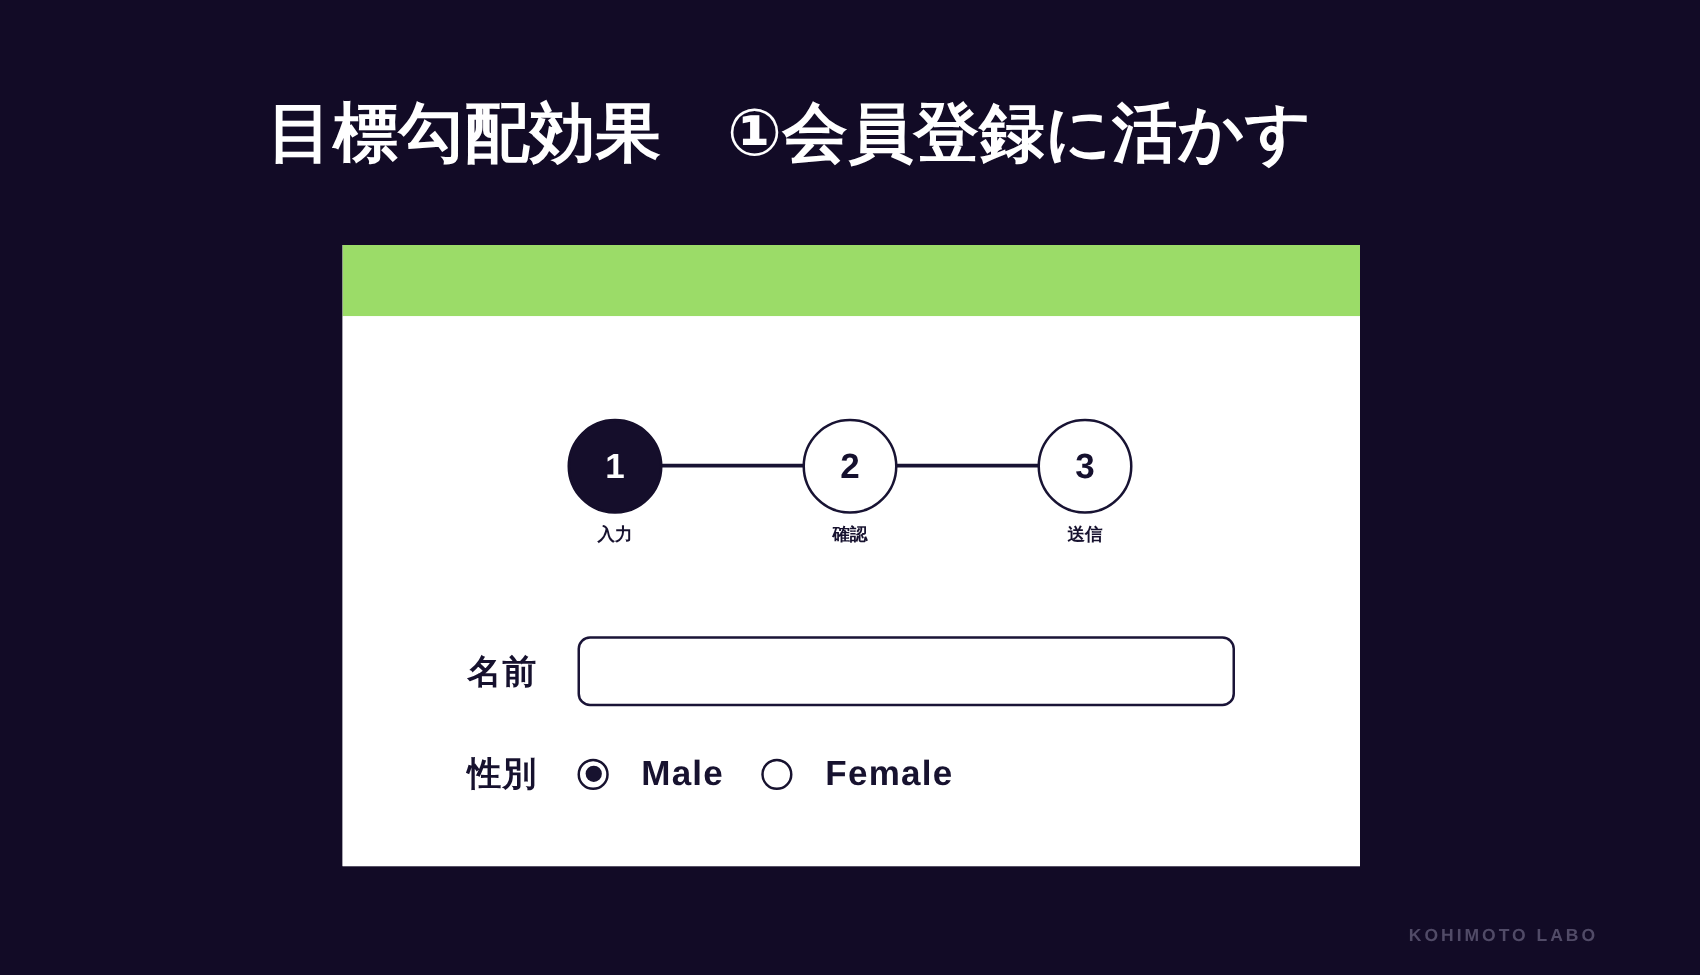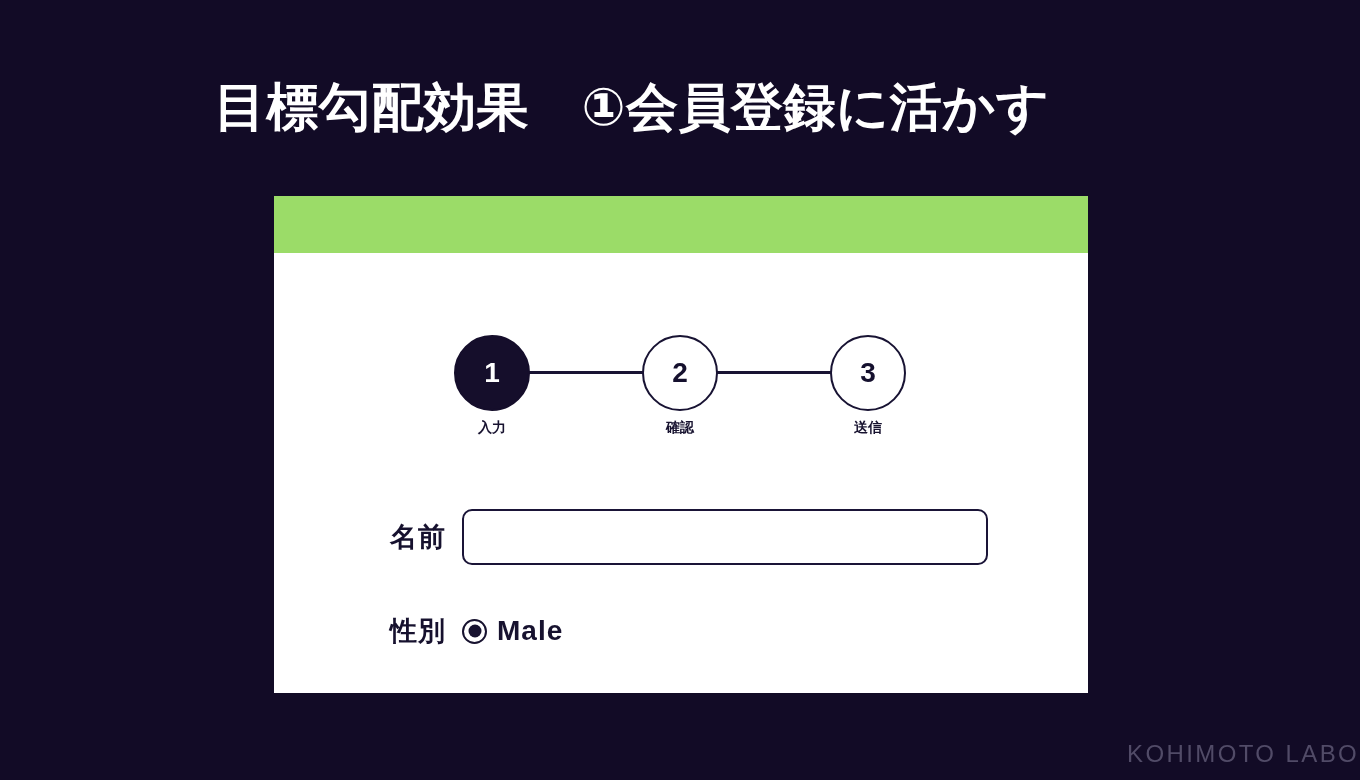--- a/index.html
+++ b/index.html
@@ -128,30 +128,30 @@
     display: flex;
     align-items: center;
   }
   .row-name {
     left: 100px;
     top: 256px;
     width: 660px;
   }
   .row-gender {
     left: 100px;
-    top: 360px;
+    top: 348px;
     width: 680px;
   }
 
   .field-label {
     width: 88px;
     font-size: 27px;
     font-weight: bold;
     color: #16112e;
-    text-align: center;
+    text-align: left;
     letter-spacing: 1px;
   }
 
   .text-input {
     width: 526px;
     height: 56px;
     box-sizing: border-box;
     border: 2.5px solid #1a1437;
     border-radius: 10px;
     background: #ffffff;
@@ -164,21 +164,21 @@
 
   
   .radio-group {
     display: flex;
     align-items: center;
     gap: 30px;
   }
   .radio-option {
     display: flex;
     align-items: center;
-    gap: 10px;
+    gap: 26px;
     cursor: pointer;
   }
   .radio-mark {
     position: relative;
     width: 25px;
     height: 25px;
     border-radius: 50%;
     box-sizing: border-box;
     border: 2.5px solid #17122f;
     background: #ffffff;
@@ -200,22 +200,22 @@
     font-weight: bold;
     color: #17122f;
     letter-spacing: 1px;
   }
 
   
   .watermark {
     position: absolute;
     left: 1127px;
     top: 740px;
-    font-size: 24px;
-    font-weight: normal;
+    font-size: 14px;
+    font-weight: bold;
     letter-spacing: 2.4px;
     color: #514b67;
     white-space: nowrap;
   }
 </style>
 </head>
 <body>
 
 <div id="slide">
 
@@ -259,20 +259,24 @@
       <div class="form-row row-gender">
         <div class="field-label">性別</div>
 
         <div class="radio-group">
 
           <div class="radio-option">
             <span class="radio-mark checked"></span>
             <span class="radio-text">Male</span>
           </div>
 
+          <div class="radio-option">
+            <span class="radio-mark"></span>
+            <span class="radio-text">Female</span>
+          </div>
 
 
         </div>
       </div>
 
     </div>
   </div>
 
   <div class="watermark">KOHIMOTO LABO</div>
 

